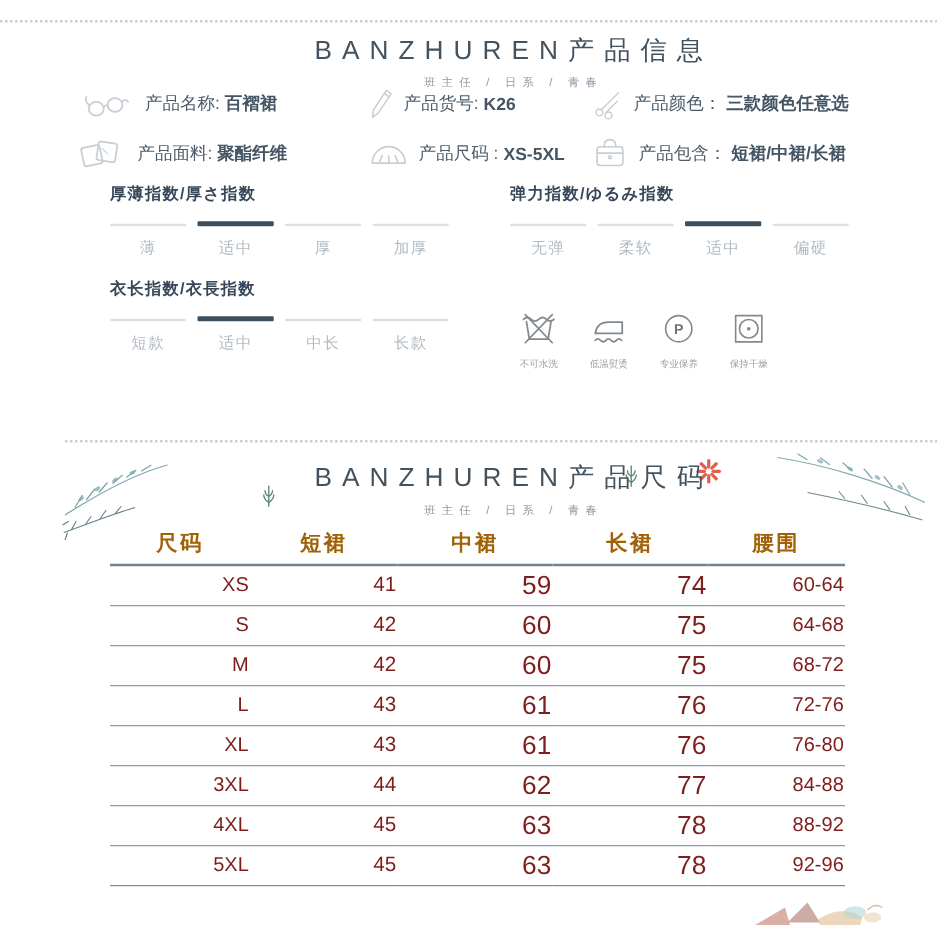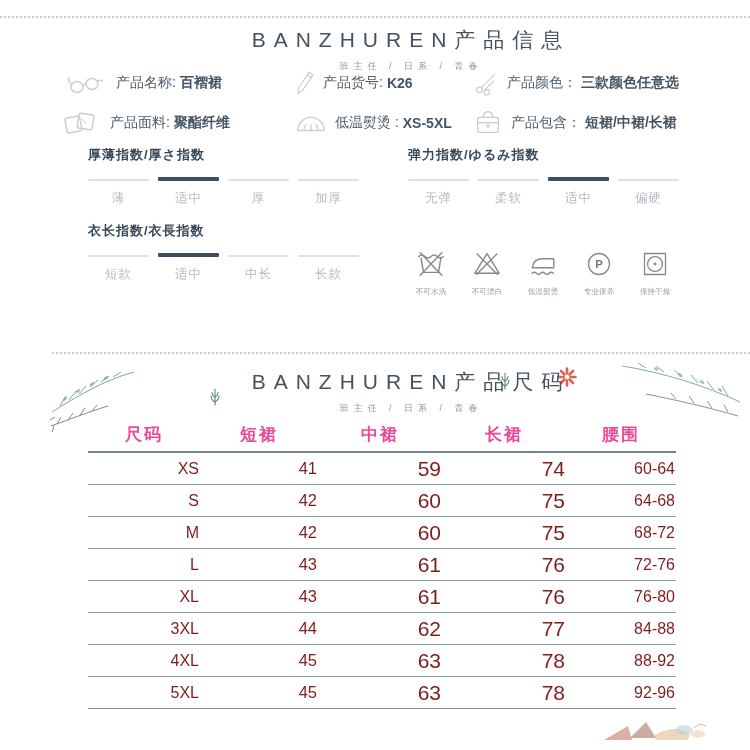--- a/index.html
+++ b/index.html
@@ -29,21 +29,21 @@
   .seg{width:61px;text-align:center;}
   .segline{height:2px;background:#dbe1e6;border-radius:1px;margin-top:2px;}
   .seg.sel .segline{height:4px;background:#3d4f5c;margin-top:0;}
   .seglabel{margin-top:9px;font-size:12.5px;color:#b2bbc3;letter-spacing:1px;}
 
   .care-block{display:flex;align-items:flex-end;gap:10px;padding-top:10px;}
   .care-item{display:flex;flex-direction:column;align-items:center;width:46px;}
   .care-label{font-size:9px;color:#9aa0a6;margin-top:3px;white-space:nowrap;transform:scale(.85);}
 
   table.size{position:absolute;left:88px;top:418px;width:578px;border-collapse:collapse;table-layout:fixed;}
-  table.size th{height:31px;font-size:17px;font-weight:700;color:#ec4899;
+  table.size th{height:31px;font-size:17px;font-weight:700;color:#a16207;
                 border-bottom:2px solid #6f8495;letter-spacing:2px;}
   table.size td{height:29px;text-align:right;border-bottom:1px solid #8a9cab;color:#7f1d1d;}
   table.size tr:last-child td{border-bottom:1.5px solid #7d90a0;}
   td.c0{font-size:16px;color:#42566a;}
   td.c1{font-size:16.5px;}
   td.c2,td.c3{font-size:21px;color:#54687b;}
   td.c4{font-size:16px;}
   table.size th:nth-child(1){width:110px;}
   table.size th:nth-child(2){width:116px;}
   table.size th:nth-child(3){width:122px;}
@@ -121,21 +121,21 @@
       </div>
       <div class="info-cell">
         <span class="icon">
           <svg width="32" height="22" viewBox="0 0 34 22">
             <g fill="none" stroke="#c7ced4" stroke-width="1.4" stroke-linecap="round" stroke-linejoin="round">
               <path d="M3 19 A14 14 0 0 1 31 19 Z"></path>
               <path d="M17 19 V13 M9.5 17.5 L11.5 12.5 M24.5 17.5 L22.5 12.5"></path>
             </g>
           </svg>
         </span>
-        <span class="info-label">低温熨烫 :</span>
+        <span class="info-label">产品尺码 :</span>
         <span class="info-value">XS-5XL</span>
       </div>
       <div class="info-cell">
         <span class="icon">
           <svg width="30" height="30" viewBox="0 0 32 32">
             <g fill="none" stroke="#c7ced4" stroke-width="1.4" stroke-linecap="round" stroke-linejoin="round">
               <rect x="5" y="10" width="22" height="16" rx="2.5"></rect>
               <path d="M5 15.5 H27"></path>
               <path d="M11 10 Q11 4 16 4 Q21 4 21 10"></path>
               <circle cx="16" cy="19" r="1.3"></circle>
@@ -214,29 +214,20 @@
       <div class="care-block">
         <div class="care-item">
           <span><svg width="30" height="30" viewBox="0 0 32 32">
               <g fill="none" stroke="#83898f" stroke-width="1.5" stroke-linecap="round" stroke-linejoin="round">
                 <path d="M3 9 q3.25 -3 6.5 0 q3.25 3 6.5 0 q3.25 -3 6.5 0 q3.25 3 6.5 0"></path>
                 <path d="M5.5 11 l2.5 15 h16 l2.5 -15"></path>
                 <path d="M4.5 5 L27.5 29 M27.5 5 L4.5 29"></path>
               </g>
             </svg></span>
           <span class="care-label">不可水洗</span>
-        </div>
-        <div class="care-item">
-          <span><svg width="30" height="30" viewBox="0 0 32 32">
-              <g fill="none" stroke="#83898f" stroke-width="1.5" stroke-linecap="round" stroke-linejoin="round">
-                <path d="M16 6 L29 27 H3 Z"></path>
-                <path d="M5.5 6.5 L27 28 M26.5 6.5 L5 28"></path>
-              </g>
-            </svg></span>
-          <span class="care-label">不可漂白</span>
         </div>
         <div class="care-item">
           <span><svg width="30" height="30" viewBox="0 0 32 32">
               <g fill="none" stroke="#83898f" stroke-width="1.5" stroke-linecap="round" stroke-linejoin="round">
                 <path d="M4.5 21 h23 v-9.5 h-12 q-9.5 0 -11 9.5 z"></path>
                 <path d="M4.5 27 q2 -2.4 4.5 0 q2.5 2.4 4.5 0 q2 -2.4 4.5 0 q2.5 2.4 4.5 0 q2 -2.4 4.5 0"></path>
               </g>
             </svg></span>
           <span class="care-label">低温熨烫</span>
         </div>

